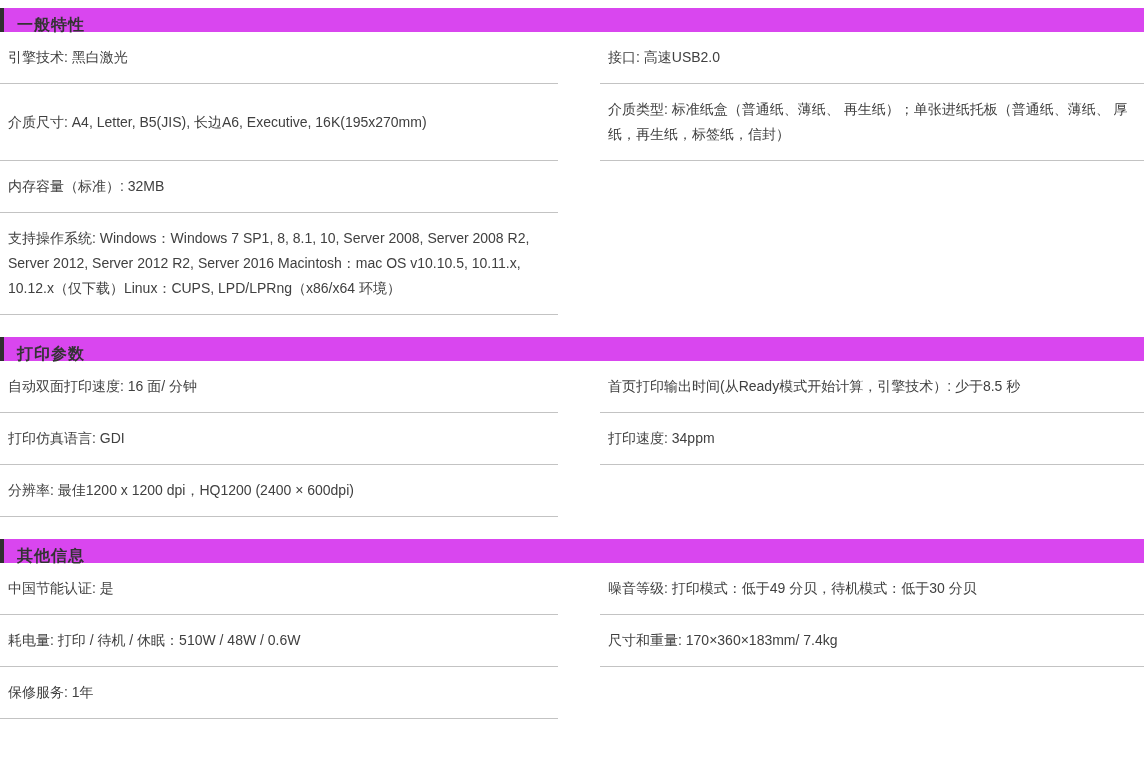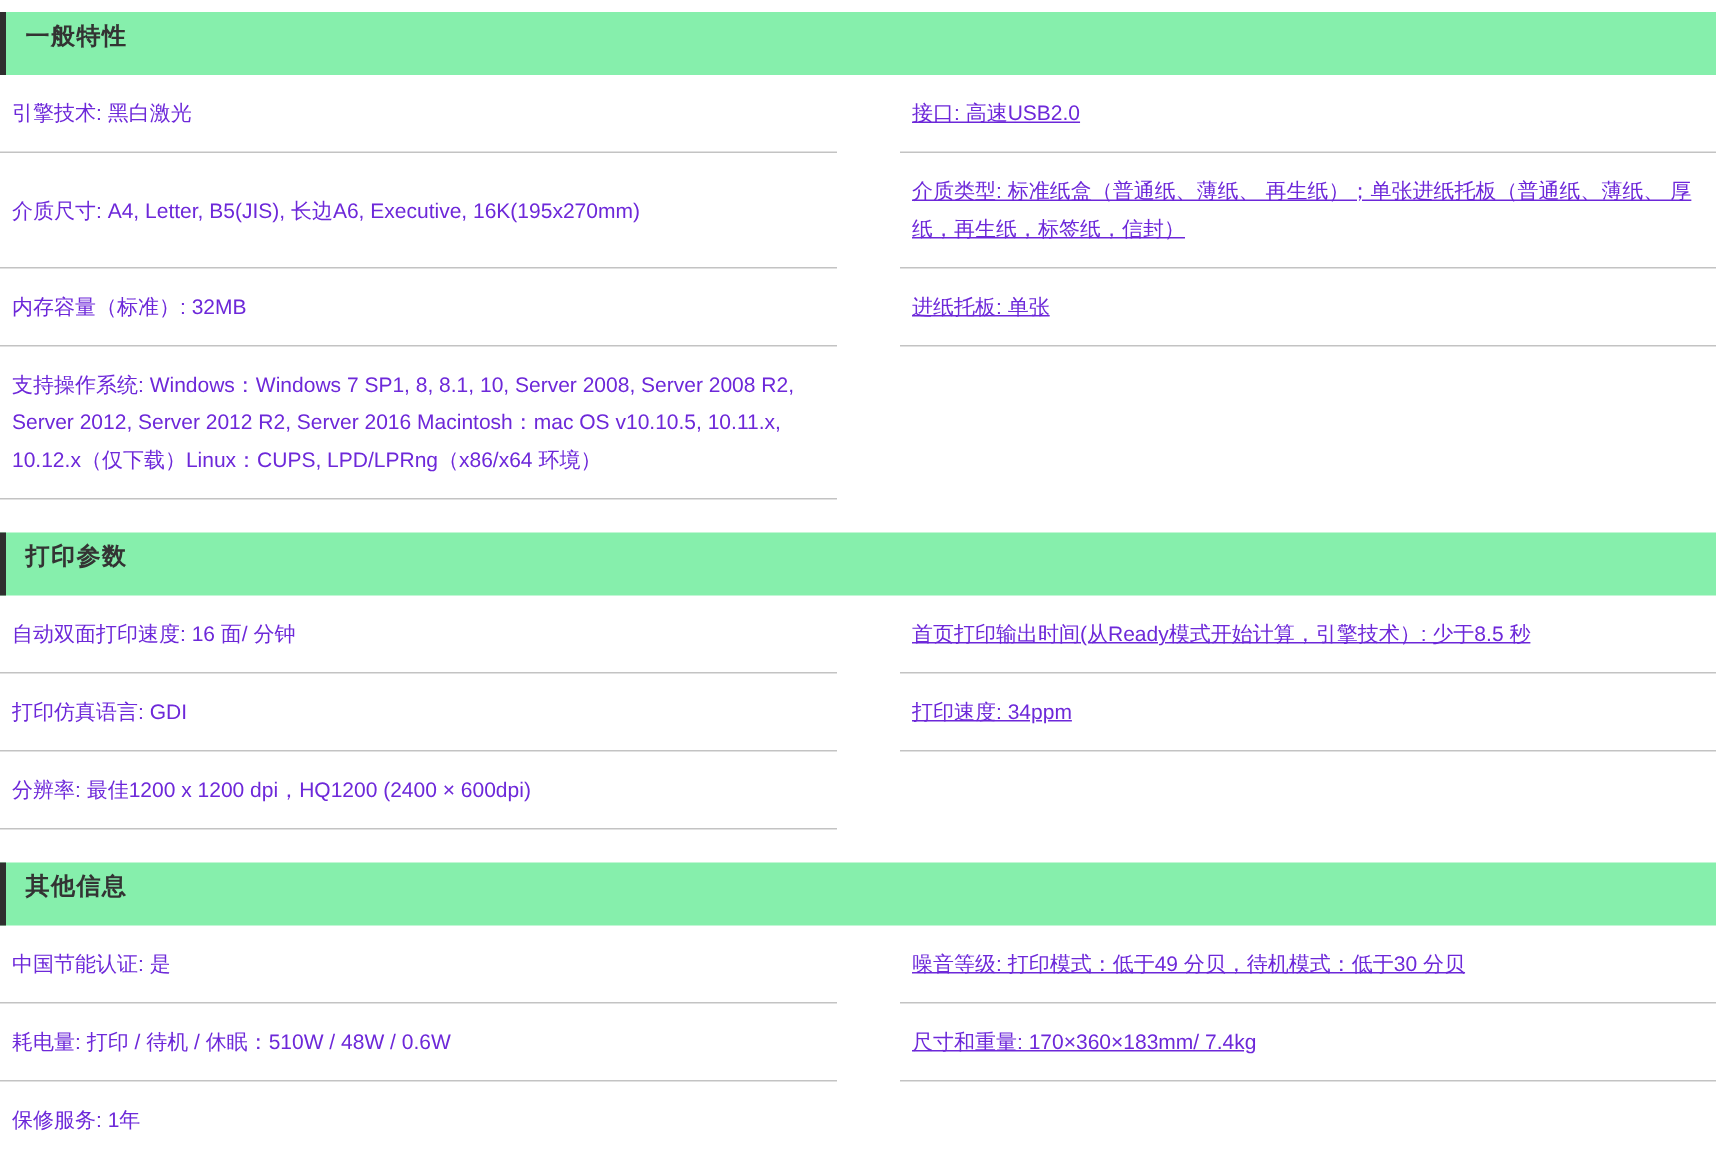--- a/index.html
+++ b/index.html
@@ -11,47 +11,47 @@
   #page {
     width: 1144px;
     height: 769px;
     overflow: hidden;
     padding-top: 2px;
     box-sizing: border-box;
   }
   .spec-section { margin-top: 6px; }
   .spec-section + .spec-section { margin-top: 22px; }
   .section-header {
-    background: #86efac;
+    background: #d946ef;
     border-left: 4px solid #2f2f2f;
-    height: 42px;
+    height: 24px;
     line-height: 34px;
     padding-left: 13px;
   }
   .section-title {
     font-size: 16px;
     font-weight: bold;
     color: #333333;
     letter-spacing: 1px;
   }
   .spec-table { width: 100%; }
   .spec-row { display: flex; align-items: stretch; }
   .cell {
     font-size: 14px;
     line-height: 25px;
-    color: #6d28d9;
+    color: #404040;
     padding: 13px 10px 13px 8px;
     border-bottom: 1px solid #c3c3c3;
     box-sizing: border-box;
     display: flex;
     align-items: center;
   }
   .cell.left  { width: 558px; flex: 0 0 558px; }
   .spacer     { width: 42px; flex: 0 0 42px; }
-  .cell.right { flex: 1 1 auto; text-decoration: underline; }
+  .cell.right { flex: 1 1 auto; }
   .cell.empty { border-bottom: none; }
 </style>
 </head>
 <body>
 
 <div id="page">
   <div id="sections-mount">
   <section class="spec-section">
     <div class="section-header">
       <span class="section-title">一般特性</span>
@@ -65,21 +65,20 @@
 
   <div class="spec-row">
     <div class="cell left">介质尺寸: A4, Letter, B5(JIS), 长边A6, Executive, 16K(195x270mm)</div>
     <div class="spacer"></div>
     <div class="cell right">介质类型: 标准纸盒（普通纸、薄纸、 再生纸）；单张进纸托板（普通纸、薄纸、 厚纸，再生纸，标签纸，信封）</div>
   </div>
 
   <div class="spec-row">
     <div class="cell left">内存容量（标准）: 32MB</div>
     <div class="spacer"></div>
-    <div class="cell right">进纸托板: 单张</div>
   </div>
 
 
   <div class="spec-row">
     <div class="cell left">支持操作系统: Windows：Windows 7 SP1, 8, 8.1, 10, Server 2008, Server 2008 R2, Server 2012, Server 2012 R2, Server 2016 Macintosh：mac OS v10.10.5, 10.11.x, 10.12.x（仅下载）Linux：CUPS, LPD/LPRng（x86/x64 环境）</div>
     <div class="spacer"></div>
     <div class="cell right empty"></div>
   </div>
 </div>
   </section>

